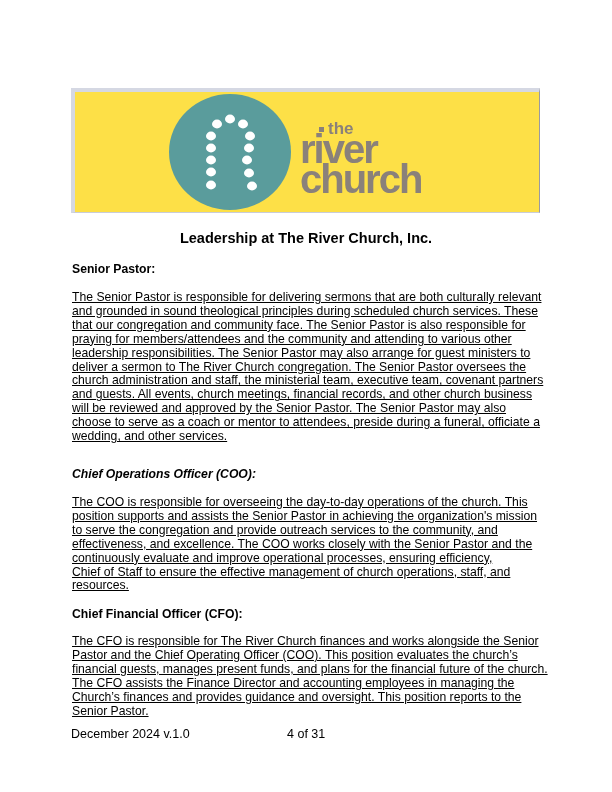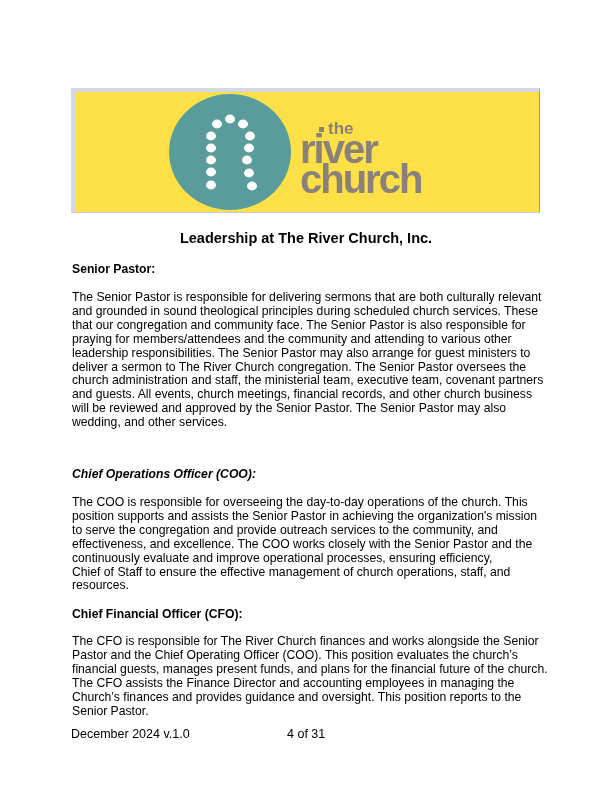--- a/index.html
+++ b/index.html
@@ -51,20 +51,21 @@
     .para {
       position: absolute;
       left: 72px;
       width: 470px;
       font-size: 12.2px;
       line-height: 13.9px;
     }
     .para span.line {
       display: block;
       white-space: nowrap;
+      text-decoration: underline;
     }
     .footer-left {
       position: absolute;
       left: 71px;
       top: 727px;
       font-size: 12.5px;
     }
     .footer-right {
       position: absolute;
       left: 287px;
@@ -106,20 +107,21 @@
 <div class="para" style="top:291px;">
   <span class="line">The Senior Pastor is responsible for delivering sermons that are both culturally relevant</span>
   <span class="line">and grounded in sound theological principles during scheduled church services. These</span>
   <span class="line">that our congregation and community face. The Senior Pastor is also responsible for</span>
   <span class="line">praying for members/attendees and the community and attending to various other</span>
   <span class="line">leadership responsibilities. The Senior Pastor may also arrange for guest ministers to</span>
   <span class="line">deliver a sermon to The River Church congregation. The Senior Pastor oversees the</span>
   <span class="line">church administration and staff, the ministerial team, executive team, covenant partners</span>
   <span class="line">and guests. All events, church meetings, financial records, and other church business</span>
   <span class="line">will be reviewed and approved by the Senior Pastor. The Senior Pastor may also</span>
+  <span class="line">choose to serve as a coach or mentor to attendees, preside during a funeral, officiate a</span>
   <span class="line">wedding, and other services.</span>
 </div>
 
 <div class="heading" style="top:467px;font-style:italic;">Chief Operations Officer (COO):</div>
 <div class="para" style="top:496px;">
   <span class="line">The COO is responsible for overseeing the day-to-day operations of the church. This</span>
   <span class="line">position supports and assists the Senior Pastor in achieving the organization's mission</span>
   <span class="line">to serve the congregation and provide outreach services to the community, and</span>
   <span class="line">effectiveness, and excellence. The COO works closely with the Senior Pastor and the</span>
   <span class="line">continuously evaluate and improve operational processes, ensuring efficiency,</span>

